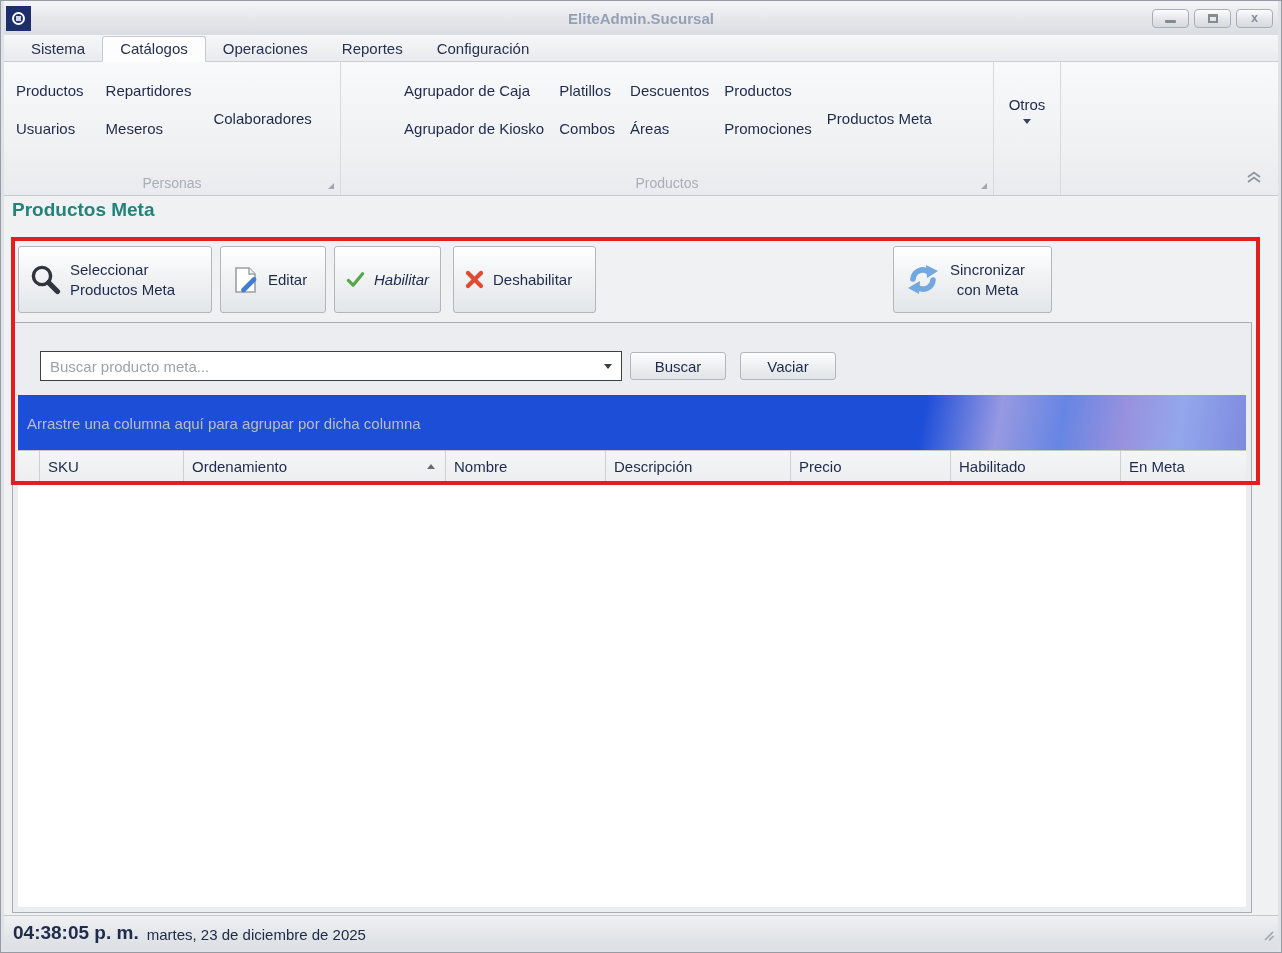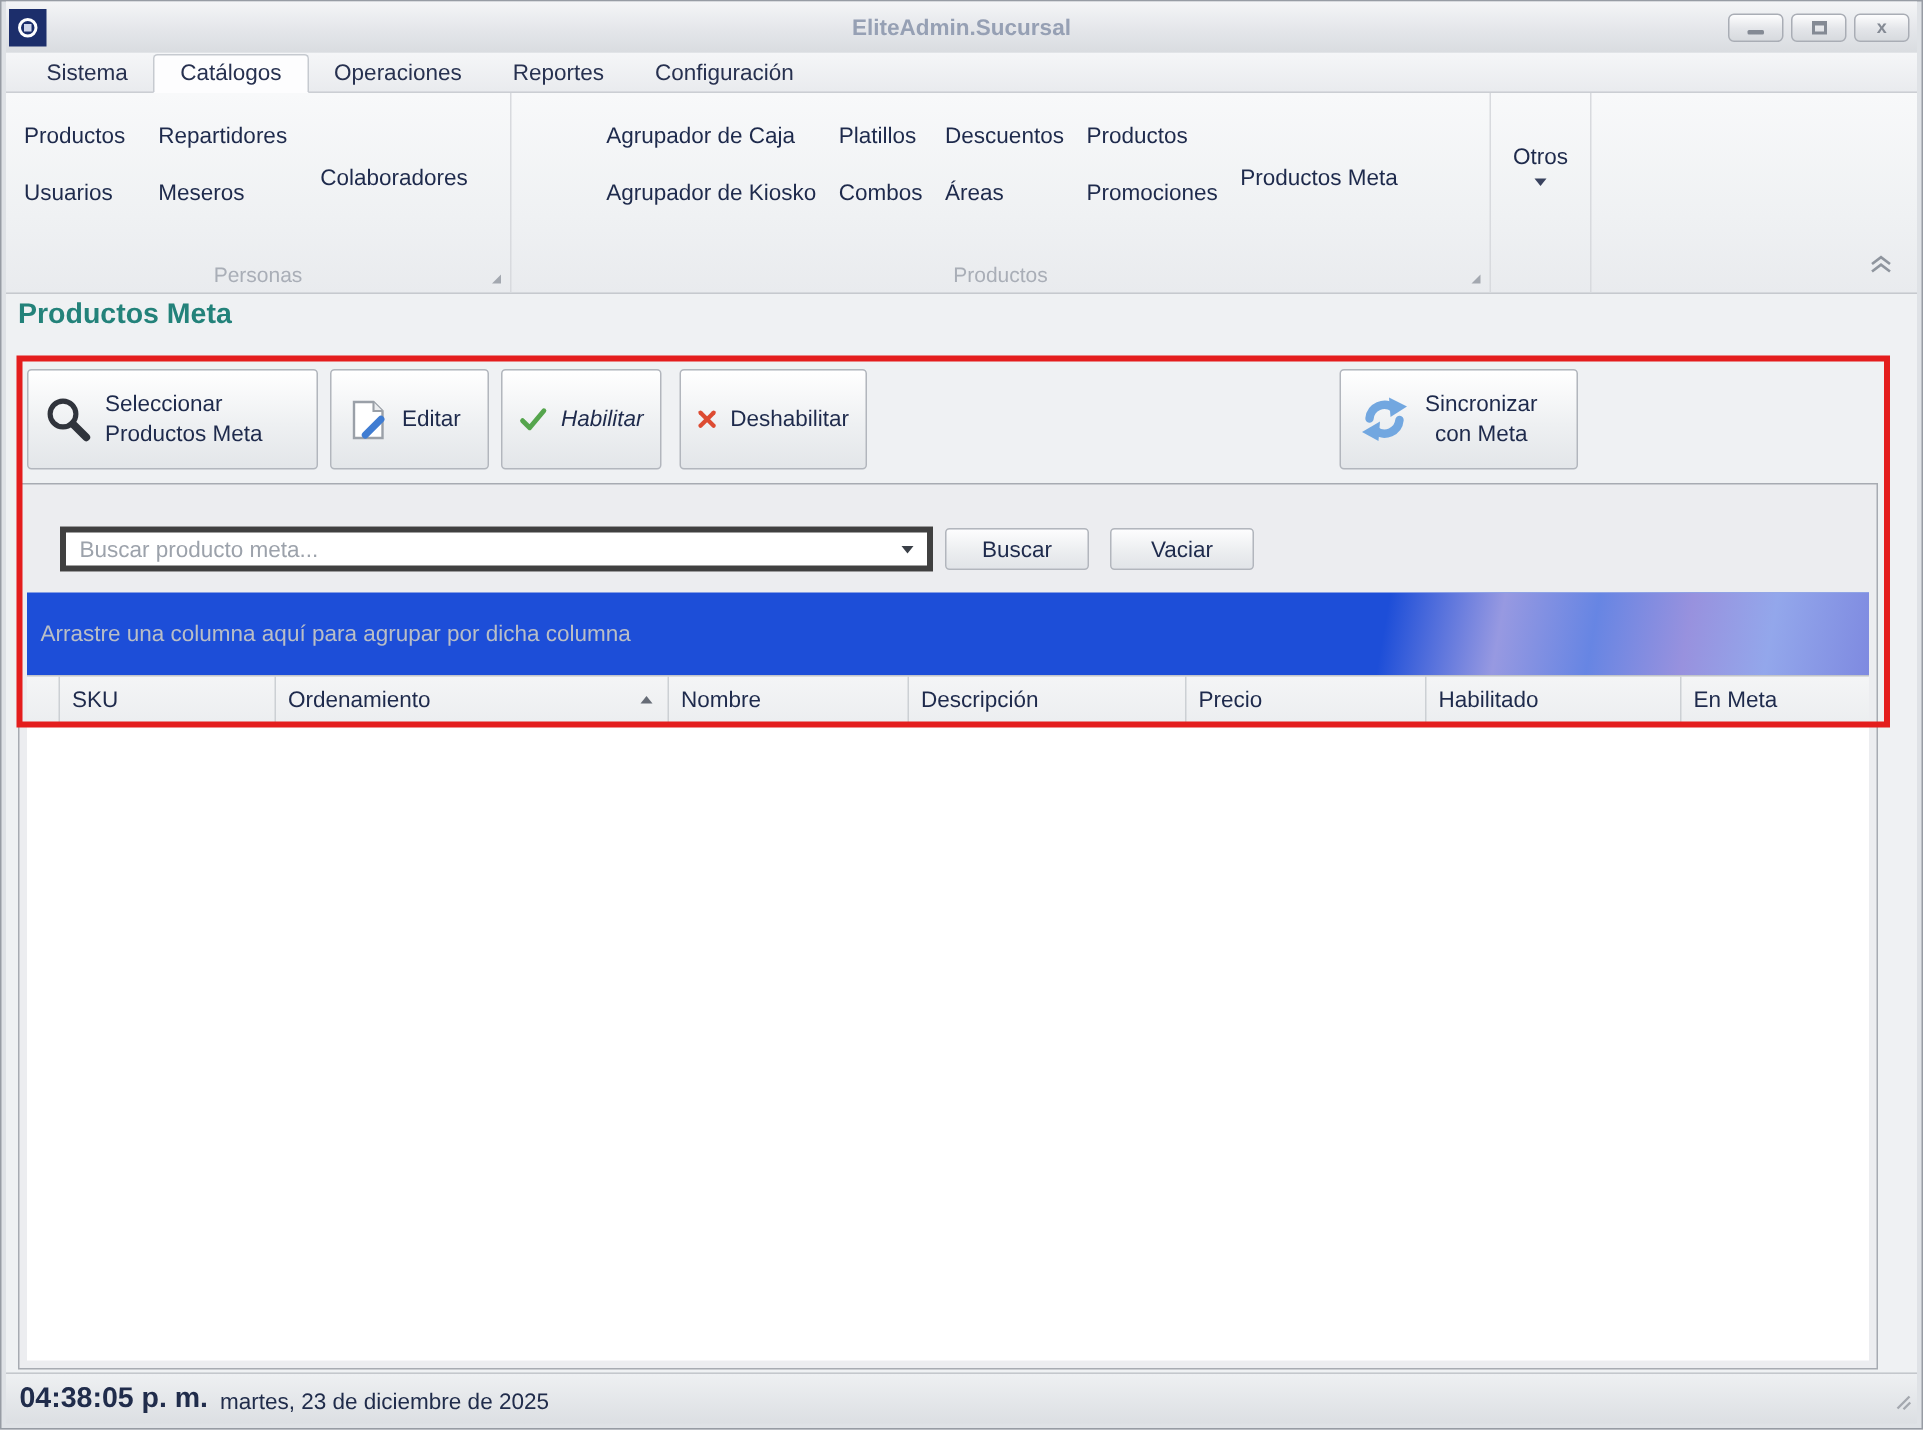--- a/index.html
+++ b/index.html
@@ -53,21 +53,21 @@
   .page-title { position:absolute; top:3px; left:8px; font-size:19px; font-weight:bold; color:#23827a; }
 
   .tbtn { position:absolute; top:50px; height:67px; display:flex; align-items:center; gap:9px; padding:0 11px;
           border:1px solid #b2b6bd; border-radius:3px; font-size:15px; color:#1e2a4c; cursor:default;
           background:linear-gradient(#ffffff,#eef0f2 55%,#e3e6e9); }
   .tbtn .two { display:flex; flex-direction:column; line-height:1.3; }
   .tbtn .two.center { text-align:center; }
 
   
   .panel { position:absolute; left:8px; top:126px; width:1240px; bottom:2px; border:1px solid #a7abb2; background:#ecedf0; }
-  .combo { position:absolute; left:27px; top:28px; width:582px; height:30px; background:#fff; border:4px solid #404040; display:flex; align-items:center; }
+  .combo { position:absolute; left:27px; top:28px; width:582px; height:30px; background:#fff; border:1px solid #404040; display:flex; align-items:center; }
   .combo input { flex:1; border:none; outline:none; background:transparent; font-size:15px; color:#333; padding:0 9px; font-family:inherit; }
   .combo input::placeholder { color:#9ca2ab; }
   .combo .darr { width:0; height:0; border-left:4px solid transparent; border-right:4px solid transparent; border-top:5px solid #3a3f47; margin-right:9px; }
   .sbtn { position:absolute; top:29px; height:28px; width:96px; border:1px solid #b2b6bd; border-radius:3px; font-size:15px; color:#1e2a4c;
           background:linear-gradient(#fdfdfe,#eceef0 55%,#e1e4e8); display:flex; align-items:center; justify-content:center; cursor:default; }
   .sbtn.buscar { left:617px; }
   .sbtn.vaciar { left:727px; }
 
   .groupby { position:absolute; left:5px; right:5px; top:72px; height:55px; background:#1d4ed8; overflow:hidden; }
   .groupby .hint { position:absolute; left:9px; top:50%; transform:translateY(-50%); font-size:15px; color:#b9bec6; z-index:2; }
@@ -212,21 +212,21 @@
         <span>Editar</span>
       </div>
 
       <div class="tbtn" style="left:330px; width:107px;font-style:italic;">
         <svg width="20" height="17" viewBox="0 0 20 17">
           <path d="M2.5 9.5 l5 5 L17.5 2.5" fill="none" stroke="#55a54d" stroke-width="3.4" stroke-linecap="round" stroke-linejoin="round"></path>
         </svg>
         <span>Habilitar</span>
       </div>
 
-      <div class="tbtn" style="left:449px; width:125px;">
+      <div class="tbtn" style="left:449px; width:143px;">
         <svg width="19" height="19" viewBox="0 0 19 19">
           <line x1="3" y1="3" x2="16" y2="16" stroke="#dd4b32" stroke-width="4.2" stroke-linecap="round"></line>
           <line x1="16" y1="3" x2="3" y2="16" stroke="#dd4b32" stroke-width="4.2" stroke-linecap="round"></line>
         </svg>
         <span>Deshabilitar</span>
       </div>
 
       <div class="tbtn" style="left:889px; width:159px;">
         <svg width="36" height="31" viewBox="0 0 36 31">
           <path d="M8 15 a10 10 0 0 1 16 -7" fill="none" stroke="#72a7e0" stroke-width="5.6" stroke-linecap="round"></path>

